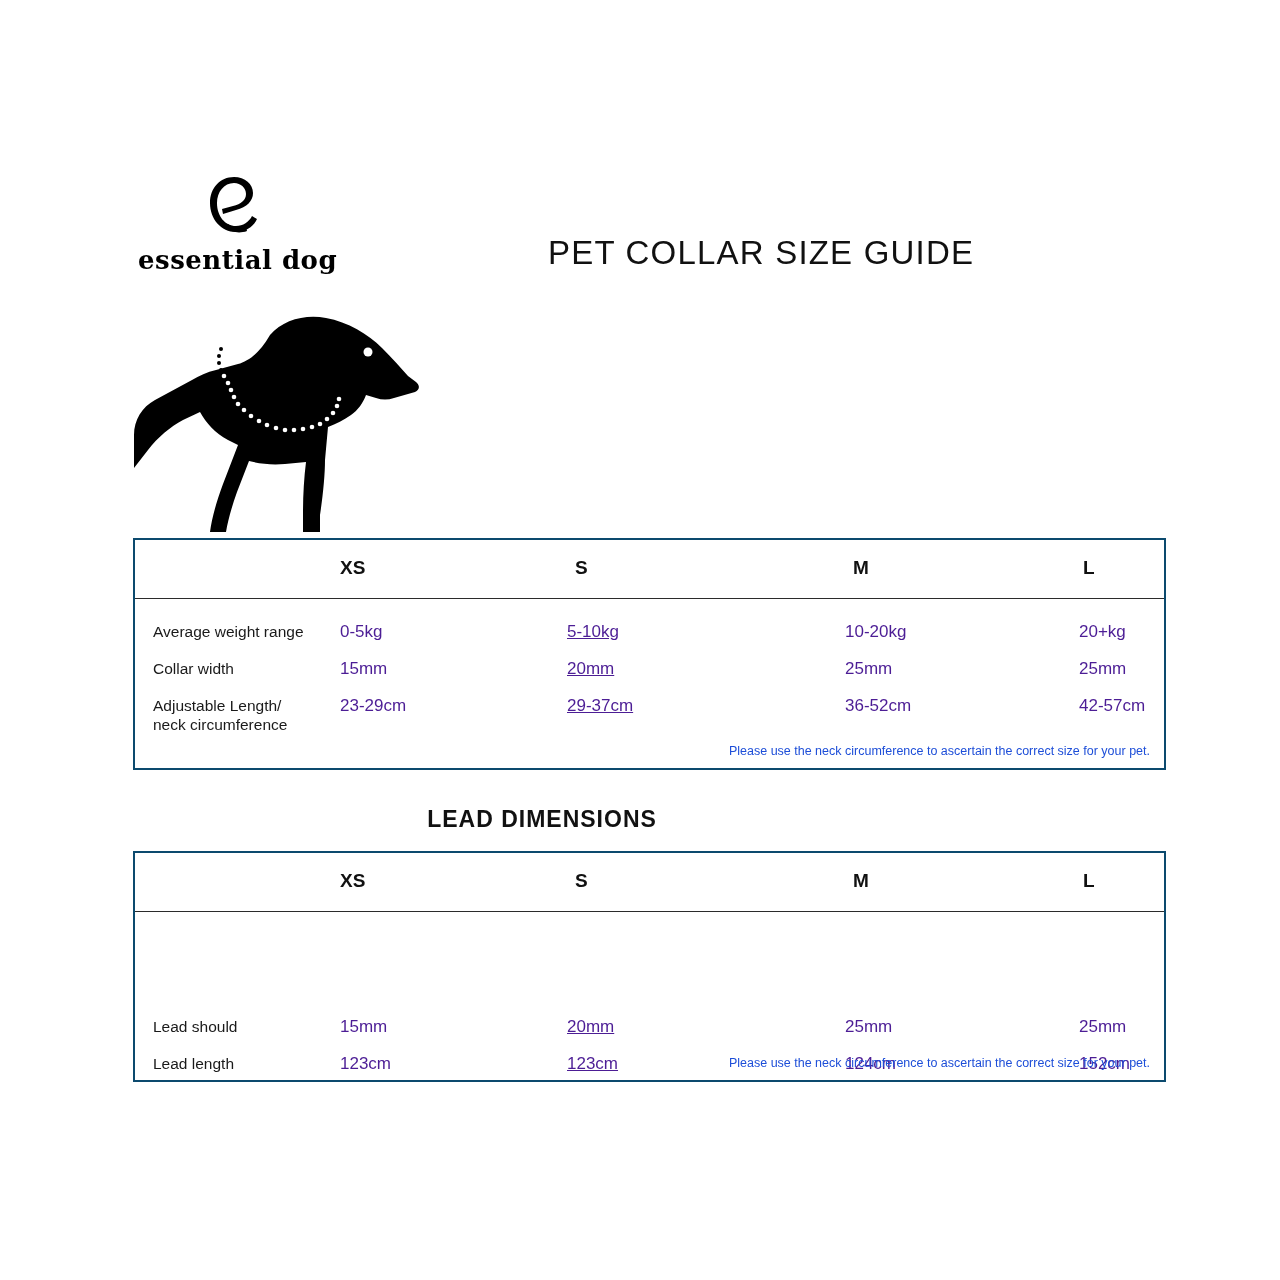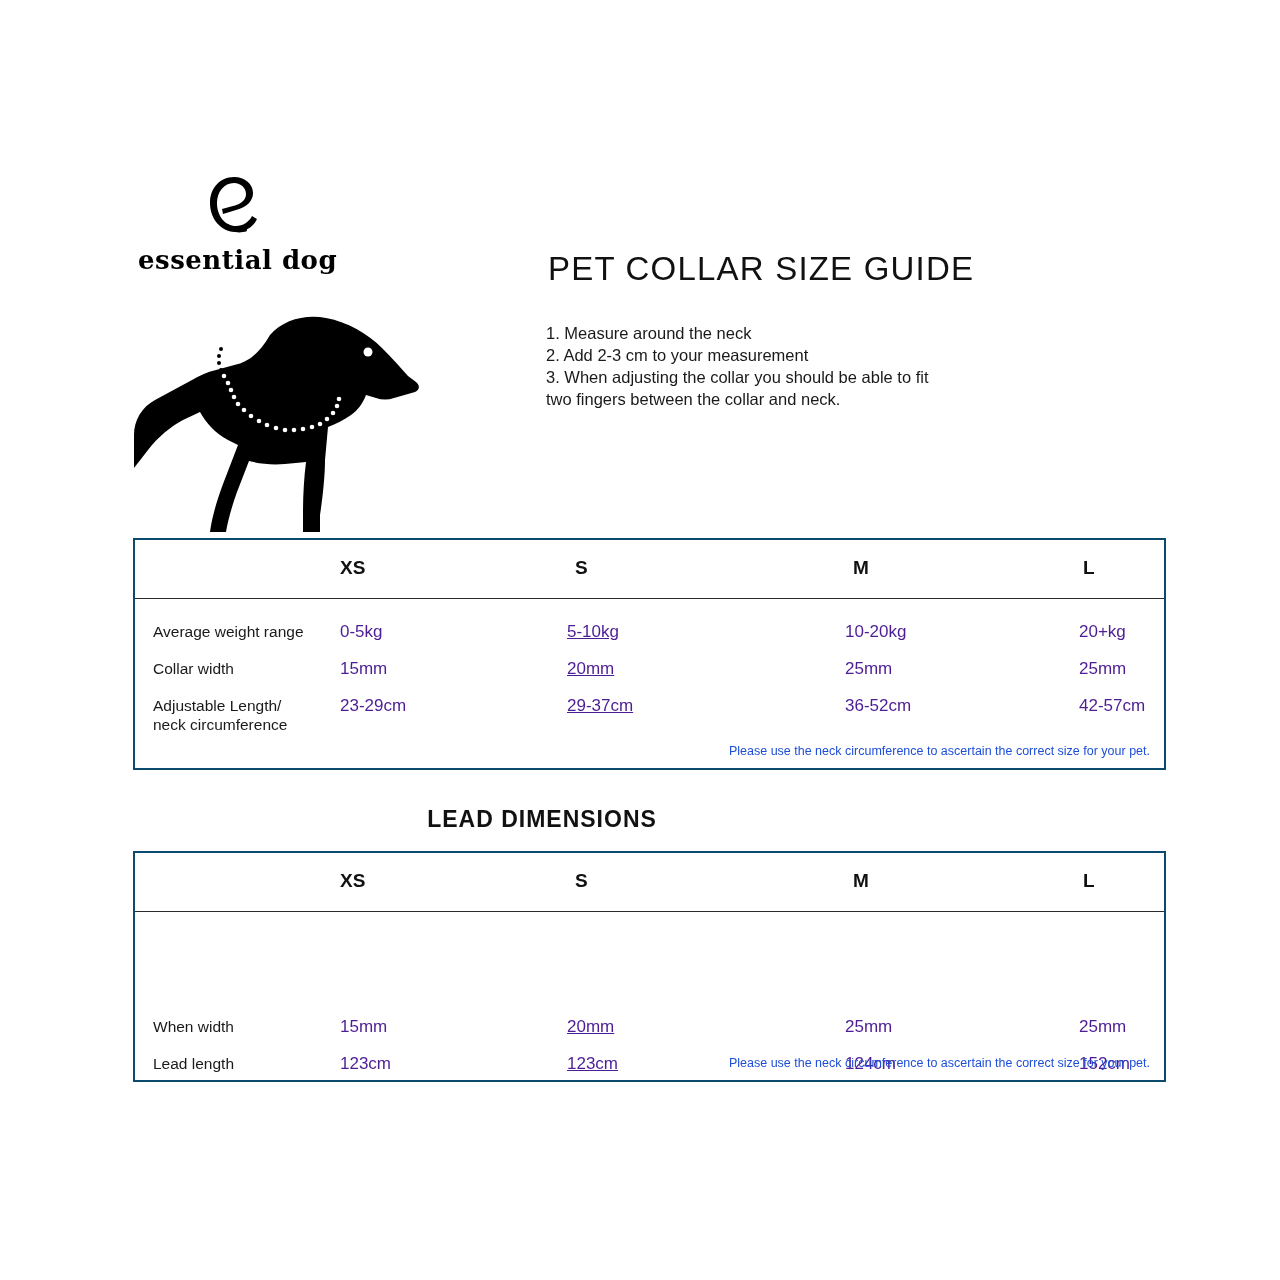--- a/index.html
+++ b/index.html
@@ -47,21 +47,21 @@
   .dog-art {
     position: absolute;
     left: 120px;
     top: 300px;
   }
 
   
   .main-title {
     position: absolute;
     left: 548px;
-    top: 250px;
+    top: 234px;
     font-size: 33px;
     letter-spacing: 1.2px;
     color: #111;
     font-weight: 400;
     white-space: nowrap;
   }
 
   
   .instructions {
     position: absolute;
@@ -198,25 +198,20 @@
         <circle cx="101" cy="70" r="2.0"></circle>
           <circle cx="99" cy="63" r="2.0"></circle>
         <circle cx="99" cy="56" r="2.0"></circle>
           <circle cx="101" cy="49" r="2.0"></circle>
       </g>
     </svg>
   </div>
 
   <div class="main-title">PET  COLLAR SIZE GUIDE</div>
 
-  <div class="instructions">
-    <div>1. Measure around the neck</div>
-    <div>2. Add 2-3 cm to your measurement</div>
-    <div class="wrapline">3. When adjusting the collar you should be able to fit two fingers between the collar and neck.</div>
-  </div>
 
   <div class="table-box" id="collar-table">
     <div class="thead-row">
       <span class="col-head c1">XS</span>
       <span class="col-head c2">S</span>
       <span class="col-head c3">M</span>
       <span class="col-head c4">L</span>
     </div>
 
     <div class="body-pad-collar">
@@ -256,21 +251,21 @@
   <div class="table-box" id="lead-table">
     <div class="thead-row">
       <span class="col-head c1">XS</span>
       <span class="col-head c2">S</span>
       <span class="col-head c3">M</span>
       <span class="col-head c4">L</span>
     </div>
 
     <div class="body-pad-lead">
       <div class="trow">
-        <span class="rlabel">When width</span>
+        <span class="rlabel">Lead should</span>
         <span class="cell v1">15mm</span>
         <span class="cell v2">20mm</span>
         <span class="cell v3">25mm</span>
         <span class="cell v4">25mm</span>
       </div>
 
       <div class="trow">
         <span class="rlabel">Lead length</span>
         <span class="cell v1">123cm</span>
         <span class="cell v2">123cm</span>

